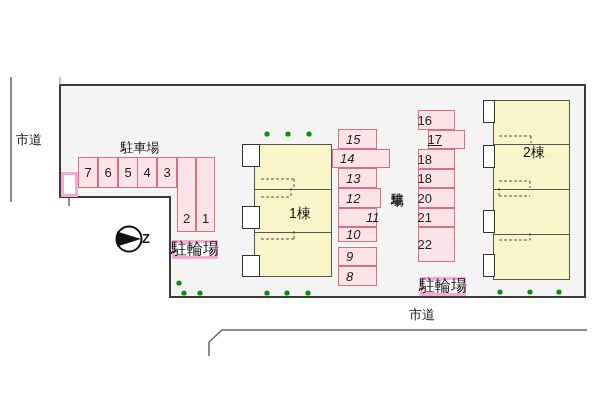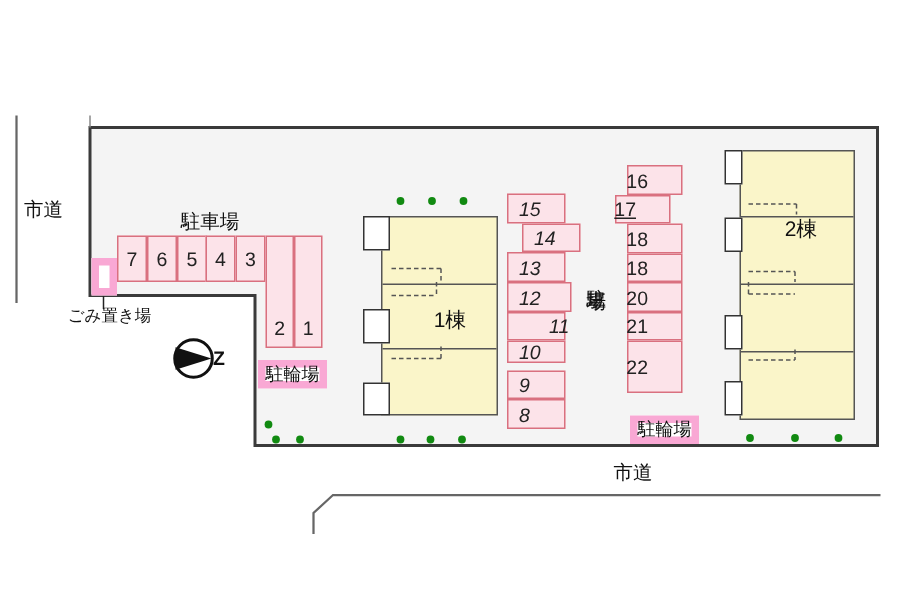--- a/index.html
+++ b/index.html
@@ -8,22 +8,22 @@
   svg.layer{position:absolute;left:0;top:0;}
   .bg{z-index:0;} .fg{z-index:5;}
   .cell{position:absolute;background:#fce3e9;border:1px solid #d9707f;box-sizing:border-box;
         display:flex;align-items:center;justify-content:center;font-size:13px;color:#222;z-index:2;}
   .cell.bottom{align-items:flex-end;padding-bottom:5px;}
   .cell.left{justify-content:flex-start;padding-left:7px;font-style:italic;}
   .cell.right{justify-content:flex-end;padding-right:22px;}
   .building{position:absolute;background:#faf5c9;border:1px solid #555;box-sizing:border-box;z-index:2;}
   .divider{position:absolute;left:0;right:0;height:1px;background:#555;}
   .porch{position:absolute;background:#fff;border:1px solid #333;box-sizing:border-box;z-index:3;}
-  .labelbox{position:absolute;background:#fff;border:5px solid #f9a8d4;box-sizing:border-box;
-        display:flex;align-items:center;justify-content:center;font-size:12px;z-index:4;white-space:nowrap;}
+  .labelbox{position:absolute;background:#fff;border:3px solid #f9a8d4;box-sizing:border-box;
+        display:flex;align-items:center;justify-content:center;font-size:16px;z-index:4;white-space:nowrap;}
   .lbl{position:absolute;font-size:13px;color:#111;white-space:nowrap;z-index:4;}
   .lbl.center{text-align:center;}
   .lbl.small{font-size:11px;}
   .lbl.bname{font-size:14px;}
   .vertlbl{position:absolute;z-index:4;font-size:13px;color:#111;writing-mode:vertical-rl;
         text-orientation:upright;letter-spacing:1px;}
   .northletter{position:absolute;z-index:6;font-size:13px;font-weight:bold;color:#111;}
 </style>
 </head>
 <body>
@@ -46,46 +46,45 @@
   <div class="cell" style="left:78px;top:157px;width:20px;height:31px;">7</div>
   <div class="cell" style="left:98px;top:157px;width:20px;height:31px;">6</div>
   <div class="cell" style="left:118px;top:157px;width:20px;height:31px;">5</div>
   <div class="cell" style="left:137px;top:157px;width:20px;height:31px;">4</div>
   <div class="cell" style="left:157px;top:157px;width:20px;height:31px;">3</div>
 
   <div class="cell bottom" style="left:177px;top:157px;width:19px;height:75px;">2</div>
   <div class="cell bottom" style="left:196px;top:157px;width:19px;height:75px;">1</div>
 
   <div class="labelbox" style="left:61px;top:172px;width:17px;height:25px;"></div>
-  <div class="lbl small center" style="left:38px;top:203px;width:70px;">ごみ置き場</div>
 
   <div class="labelbox" style="left:172px;top:240px;width:46px;height:19px;">駐輪場</div>
 
   <div class="building" style="left:254px;top:144px;width:78px;height:133px;">
     <div class="divider" style="top:44px;"></div>
     <div class="divider" style="top:87px;"></div>
   </div>
   <div class="porch" style="left:242px;top:144px;width:18px;height:23px;"></div>
   <div class="porch" style="left:242px;top:206px;width:18px;height:23px;"></div>
   <div class="porch" style="left:242px;top:255px;width:18px;height:22px;"></div>
   <div class="lbl bname center" style="left:275px;top:205px;width:50px;">1棟</div>
 
   <div class="cell left" style="left:338px;top:129px;width:39px;height:20px;">15</div>
-  <div class="cell left" style="left:348px;top:149px;width:39px;height:19px;">14</div>
+  <div class="cell left" style="left:332px;top:149px;width:58px;height:19px;">14</div>
   <div class="cell left" style="left:338px;top:168px;width:39px;height:20px;">13</div>
   <div class="cell left" style="left:338px;top:188px;width:43px;height:20px;">12</div>
   <div class="cell left" style="left:338px;top:208px;width:39px;height:19px;padding-left:27px;">11</div>
   <div class="cell left" style="left:338px;top:227px;width:39px;height:15px;">10</div>
   <div class="cell left" style="left:338px;top:247px;width:39px;height:19px;">9</div>
   <div class="cell left" style="left:338px;top:266px;width:39px;height:20px;">8</div>
 
   <div class="vertlbl" style="left:388px;top:182px;">駐車場</div>
 
   <div class="cell right" style="left:418px;top:110px;width:37px;height:20px;">16</div>
-  <div class="cell right" style="left:410px;top:130px;width:37px;height:19px;text-decoration:underline;">17</div>
+  <div class="cell right" style="left:428px;top:130px;width:37px;height:19px;text-decoration:underline;">17</div>
   <div class="cell right" style="left:418px;top:149px;width:37px;height:20px;">18</div>
   <div class="cell right" style="left:418px;top:169px;width:37px;height:19px;">18</div>
   <div class="cell right" style="left:418px;top:188px;width:37px;height:20px;">20</div>
   <div class="cell right" style="left:418px;top:208px;width:37px;height:19px;">21</div>
   <div class="cell right" style="left:418px;top:227px;width:37px;height:35px;">22</div>
 
   <div class="building" style="left:493px;top:100px;width:77px;height:180px;">
     <div class="divider" style="top:43px;"></div>
     <div class="divider" style="top:88px;"></div>
     <div class="divider" style="top:133px;"></div>

